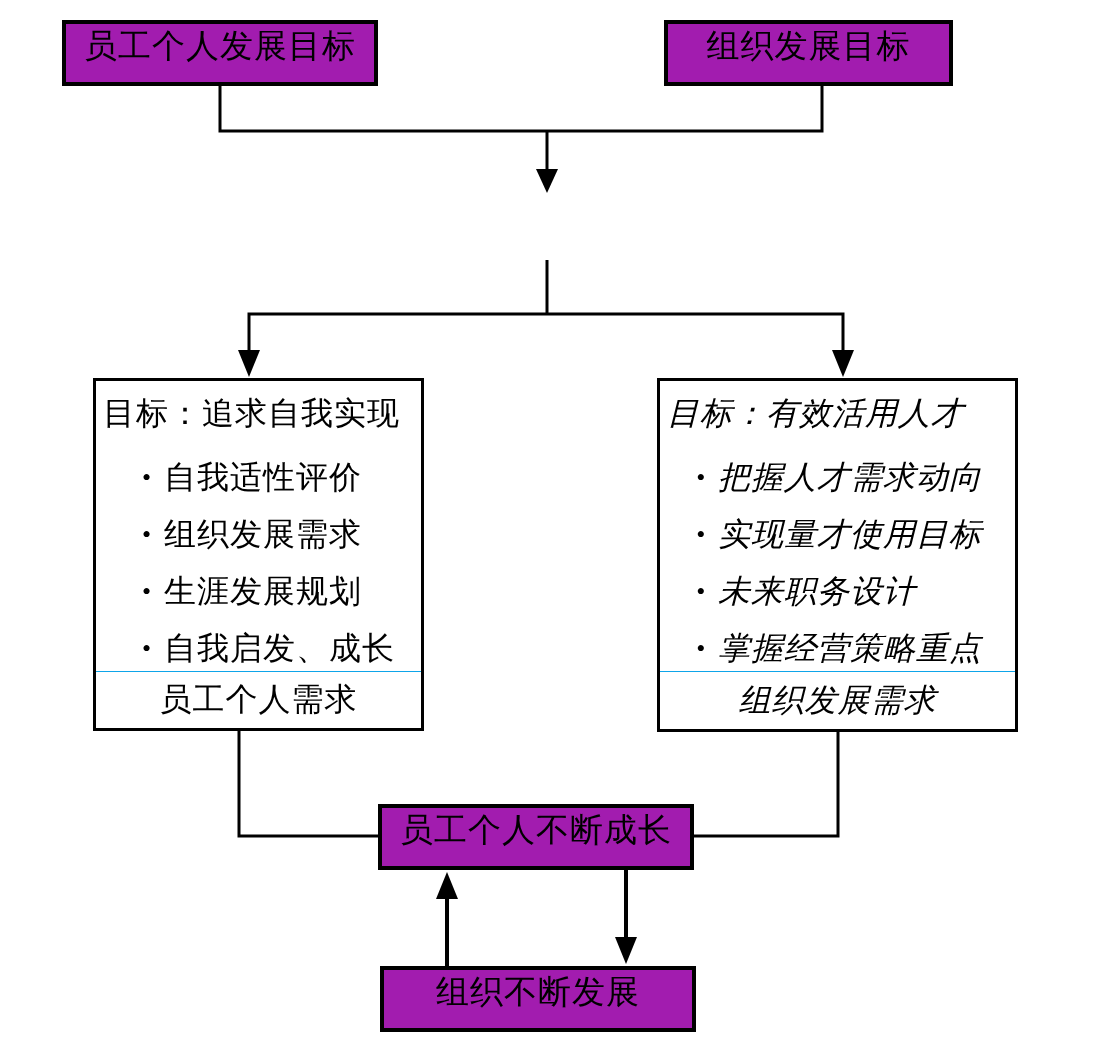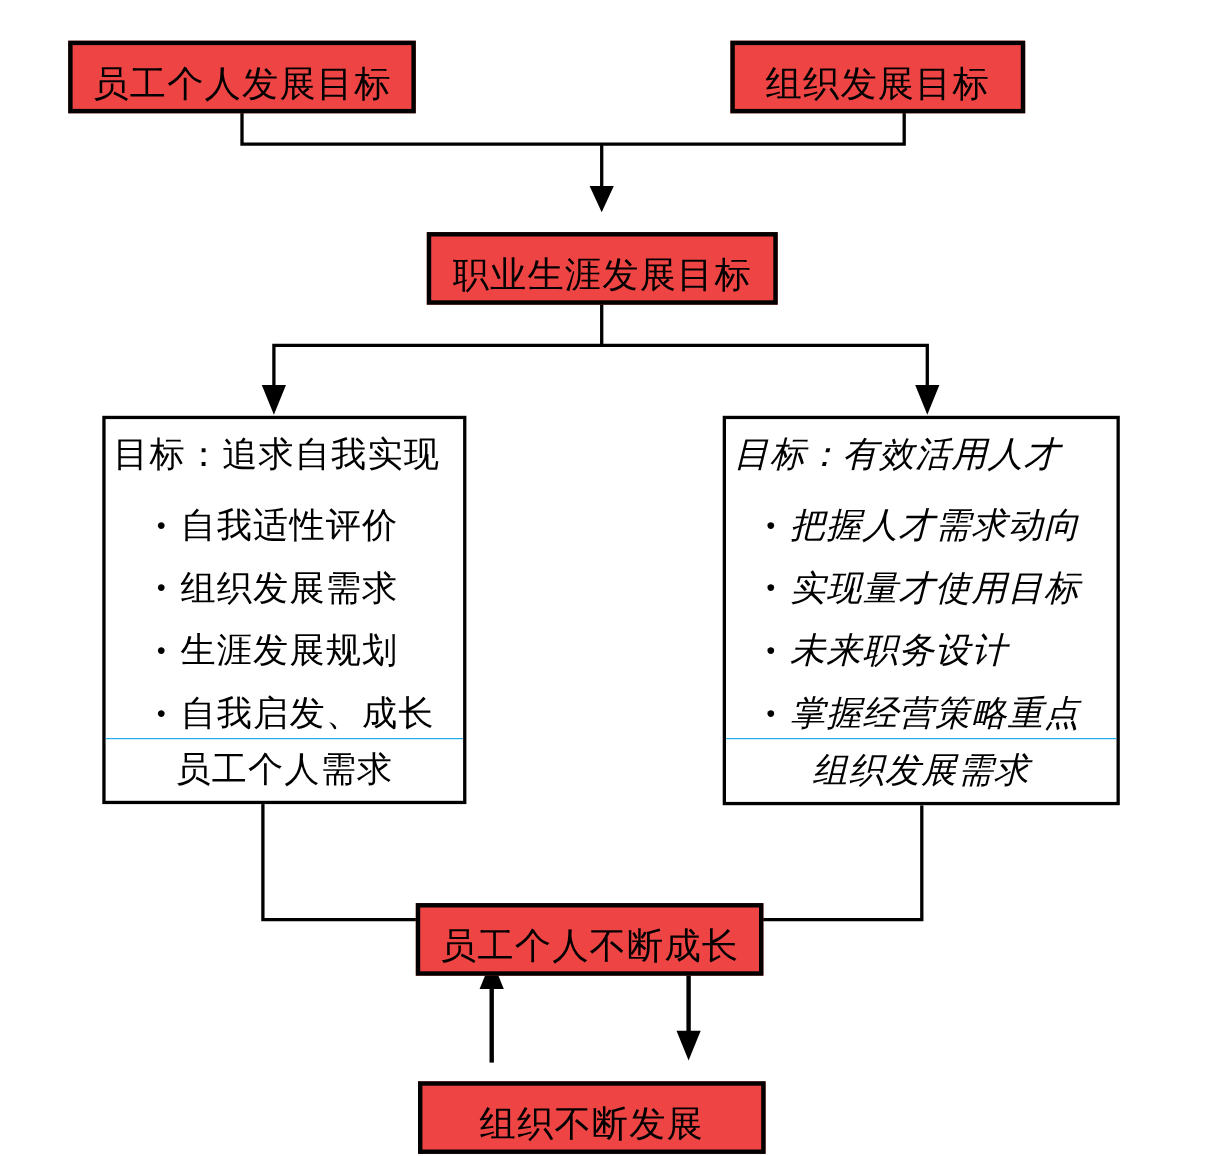--- a/index.html
+++ b/index.html
@@ -21,31 +21,30 @@
     left: 0;
     top: 0;
     width: 1110px;
     height: 1051px;
     pointer-events: none;
   }
   .node {
     position: absolute;
     box-sizing: border-box;
     border: 4px solid #000000;
-    background: #ef4444;
+    background: #a21caf;
     display: flex;
-    align-items: flex-end;
+    align-items: flex-start;
     justify-content: center;
     font-size: 33px;
     letter-spacing: 1px;
     white-space: nowrap;
-    margin-top: 17px;
   }
   #box-top-left   { left: 62px;  top: 20px;  width: 316px; height: 66px; }
-  #box-top-right  { left: 664px; top: 20px;  width: 268px; height: 66px; }
+  #box-top-right  { left: 664px; top: 20px;  width: 289px; height: 66px; }
   #box-career     { left: 388px; top: 194px; width: 319px; height: 66px; }
   #box-growth     { left: 378px; top: 804px; width: 316px; height: 66px; }
   #box-orgdev     { left: 380px; top: 966px; width: 316px; height: 66px; }
 
   .panel {
     position: absolute;
     box-sizing: border-box;
     border: 3px solid #000000;
     background: #ffffff;
     display: flex;
@@ -118,23 +117,20 @@
   </svg>
 
   <div class="node" id="box-top-left">
     <span>员工个人发展目标</span>
   </div>
 
   <div class="node" id="box-top-right">
     <span>组织发展目标</span>
   </div>
 
-  <div class="node" id="box-career">
-    <span>职业生涯发展目标</span>
-  </div>
 
   <div class="panel" id="panel-left">
     <div class="panel-title">目标：追求自我实现</div>
     <ul class="panel-bullets">
       <li>
         <span class="bullet-dot">•</span>
         <span>自我适性评价</span>
       </li>
       <li>
         <span class="bullet-dot">•</span>

